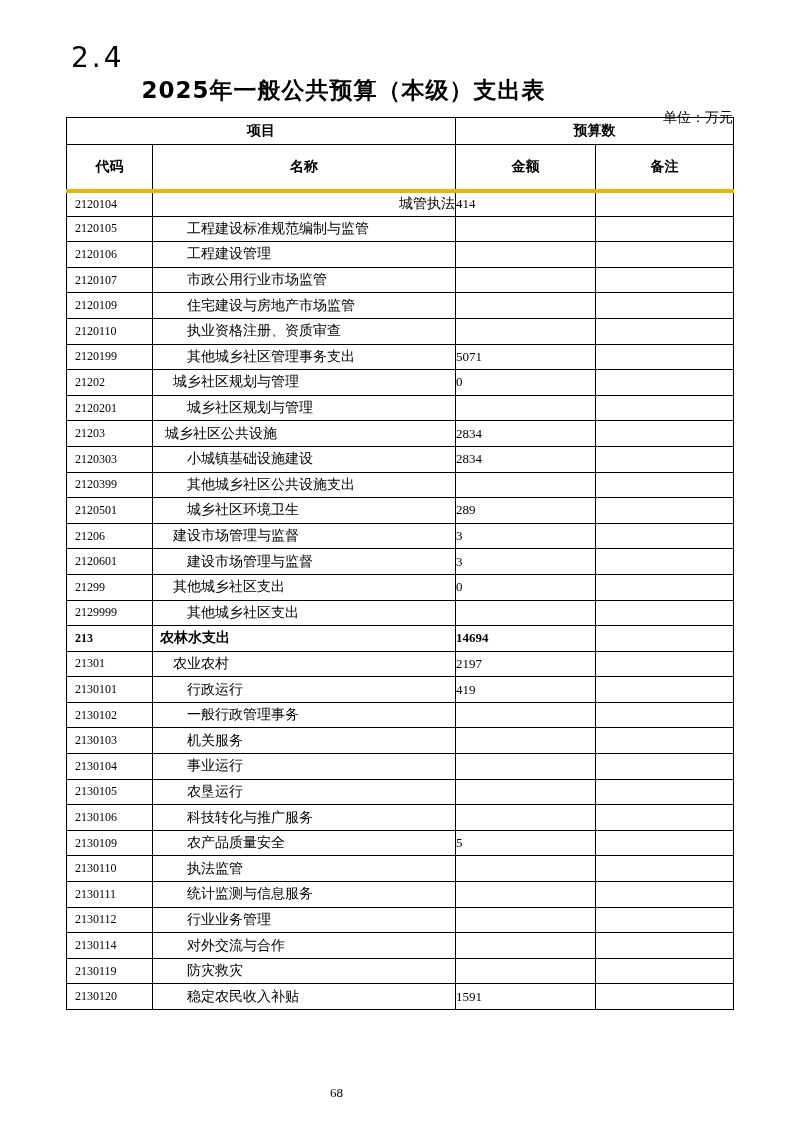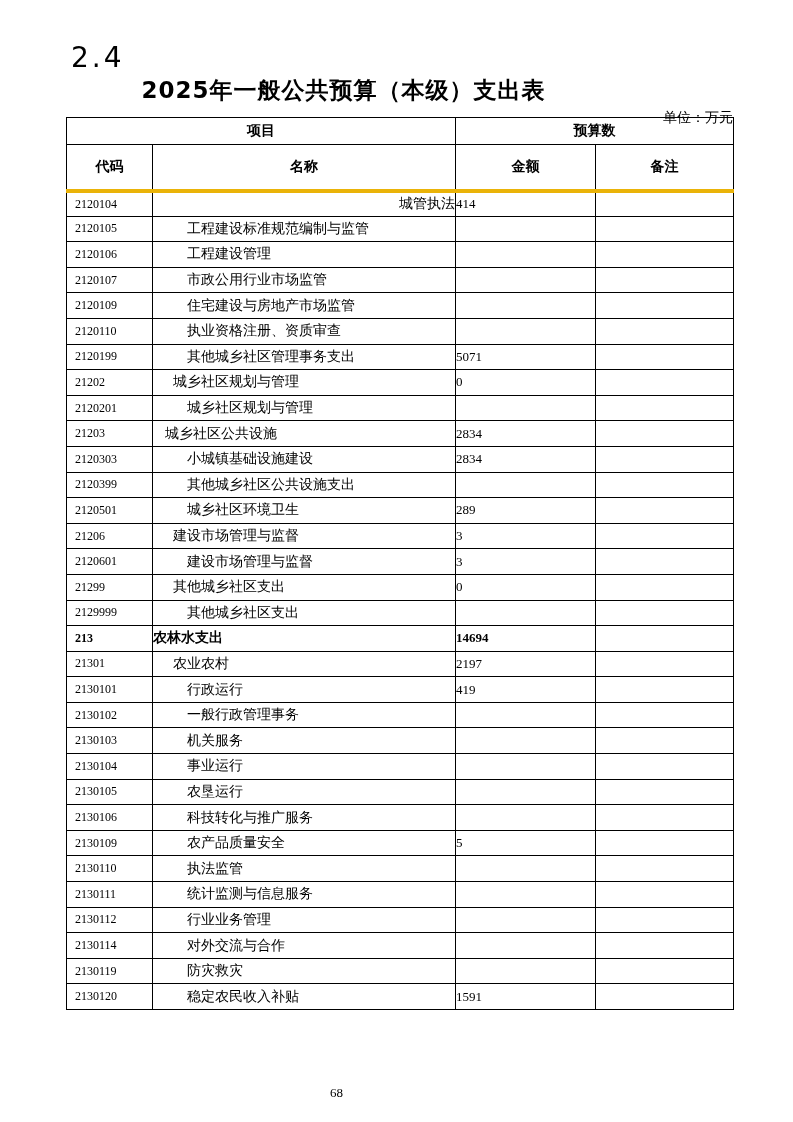--- a/index.html
+++ b/index.html
@@ -203,21 +203,21 @@
         <td class="cell-note"></td>
       </tr>
       <tr class="data-row">
         <td class="cell-code">2129999</td>
         <td class="cell-name" style="padding-left: 34px;">其他城乡社区支出</td>
         <td class="cell-amount"></td>
         <td class="cell-note"></td>
       </tr>
       <tr class="data-row bold-row">
         <td class="cell-code">213</td>
-        <td class="cell-name" style="padding-left: 0;">农林水支出</td>
+        <td class="cell-name" style="padding-left: 7px;">农林水支出</td>
         <td class="cell-amount">14694</td>
         <td class="cell-note"></td>
       </tr>
       <tr class="data-row">
         <td class="cell-code">21301</td>
         <td class="cell-name" style="padding-left: 20px;">农业农村</td>
         <td class="cell-amount">2197</td>
         <td class="cell-note"></td>
       </tr>
       <tr class="data-row">

